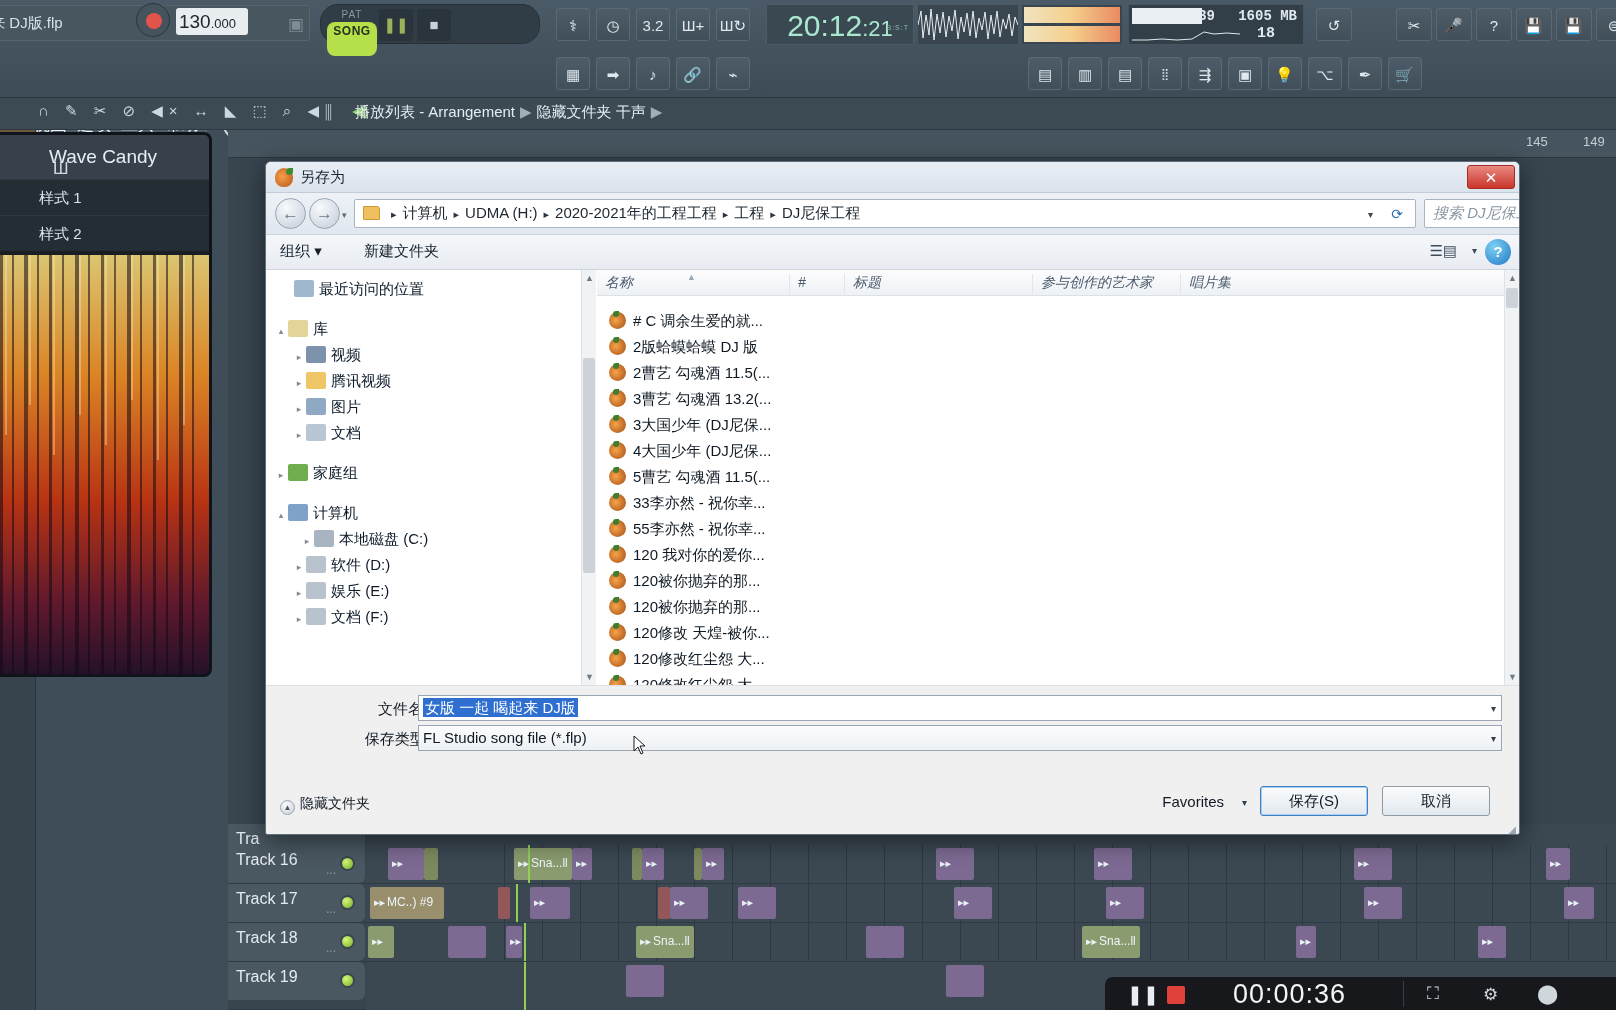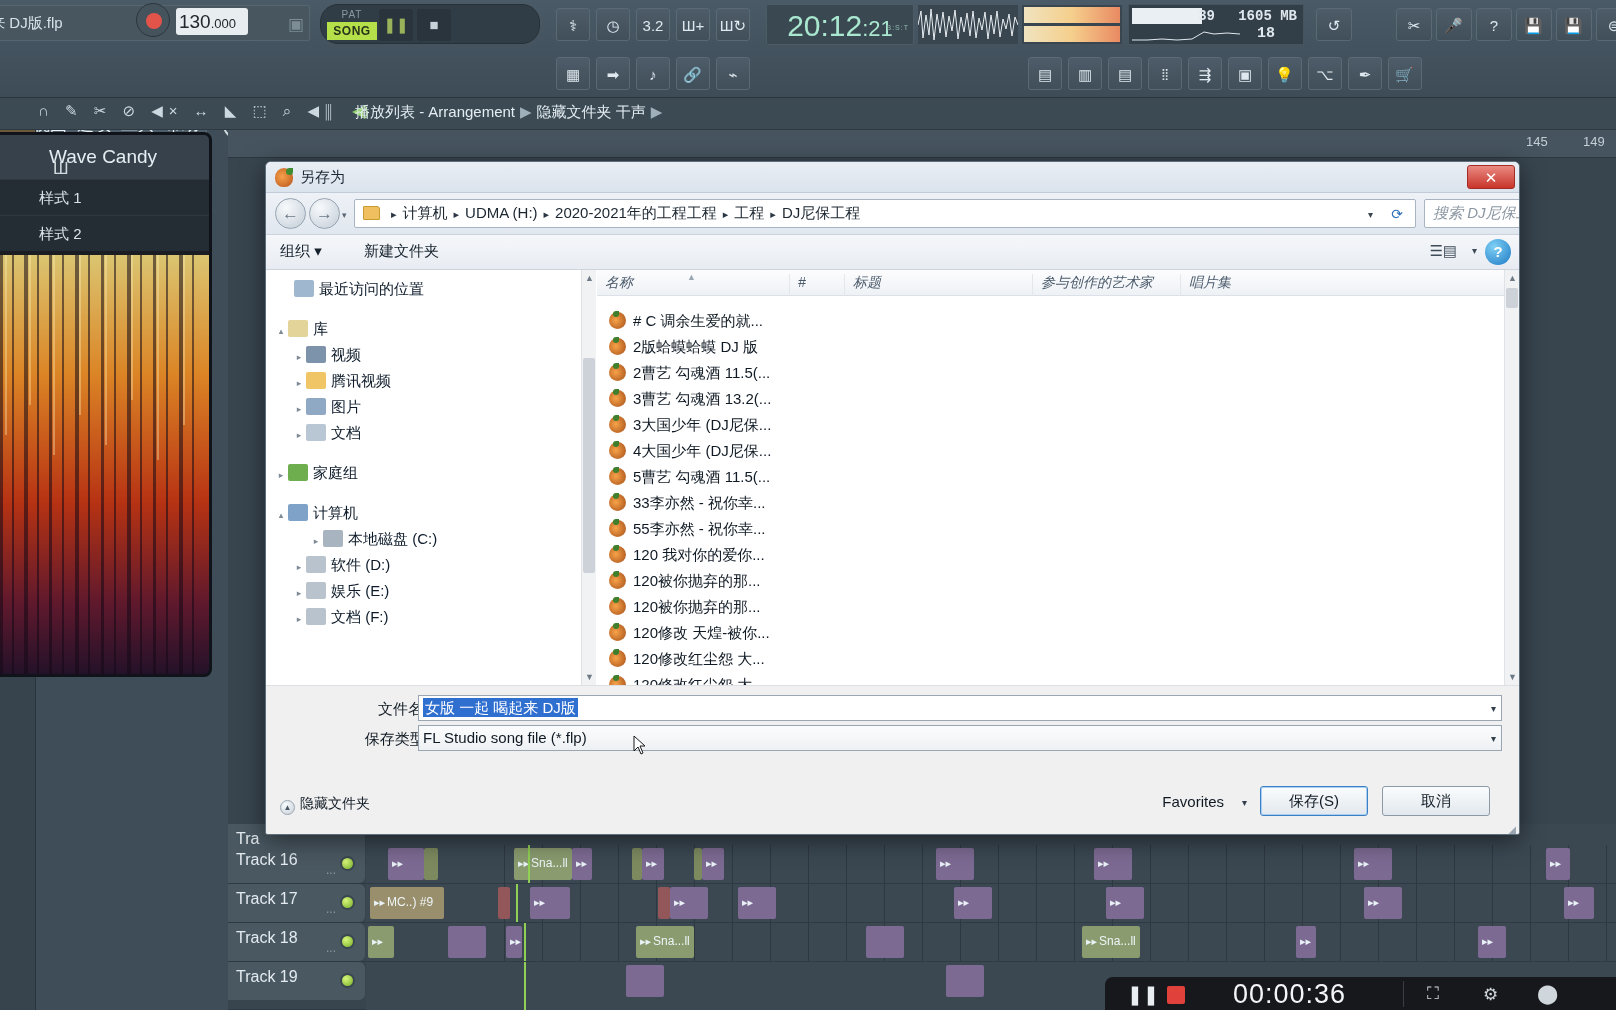--- a/index.html
+++ b/index.html
@@ -35,21 +35,21 @@
   .transport {
     position: absolute; left: 320px; top: 4px; width: 220px; height: 40px;
     background: #313d46; border-radius: 18px; border: 1px solid #273037;
   }
   .patsong {
     position: absolute; left: 6px; top: 3px; width: 50px; height: 34px;
   }
   .pat-lbl { font-size: 10px; color: #8b98a0; text-align: center; letter-spacing: 1px; height: 14px; line-height: 14px;}
   .song-lbl {
     background: #b6e04a; color: #27331a; font-size: 12px; font-weight: bold;
-    text-align: center; height: 18px; line-height: 18px; border-radius: 0;
+    text-align: center; height: 34px; line-height: 18px; border-radius: 8px;
     letter-spacing: .5px;
   }
   .tbtn {
     position: absolute; top: 4px; width: 34px; height: 32px;
     background: #2a343c; border-radius: 3px; color: #c7d3d9;
     font-size: 15px; text-align: center; line-height: 32px;
   }
   .tbtn.pause { left: 58px; color: #9ab35a; }
   .tbtn.stop  { left: 96px; }
   .rec-btn {
@@ -814,21 +814,21 @@
           <span class="exp">▸</span><span class="tree-ico" style="background:#b9c6d4"></span><span>文档</span>
         </div>
         <div class="tree-spacer"></div>
         <div class="tree-item" style="padding-left:8px">
           <span class="exp">▸</span><span class="tree-ico" style="background:#6fae4e"></span><span>家庭组</span>
         </div>
         <div class="tree-spacer"></div>
         <div class="tree-item" style="padding-left:8px">
           <span class="exp">▴</span><span class="tree-ico" style="background:#7fa3c8"></span><span>计算机</span>
         </div>
-        <div class="tree-item" style="padding-left:43px">
+        <div class="tree-item" style="padding-left:34px">
           <span class="exp">▸</span><span class="tree-ico" style="background:#a8b4c0"></span><span>本地磁盘 (C:)</span>
         </div>
         <div class="tree-item" style="padding-left:26px">
           <span class="exp">▸</span><span class="tree-ico" style="background:#b8c3cd"></span><span>软件 (D:)</span>
         </div>
         <div class="tree-item" style="padding-left:26px">
           <span class="exp">▸</span><span class="tree-ico" style="background:#b8c3cd"></span><span>娱乐 (E:)</span>
         </div>
         <div class="tree-item" style="padding-left:26px">
           <span class="exp">▸</span><span class="tree-ico" style="background:#b8c3cd"></span><span>文档 (F:)</span>

